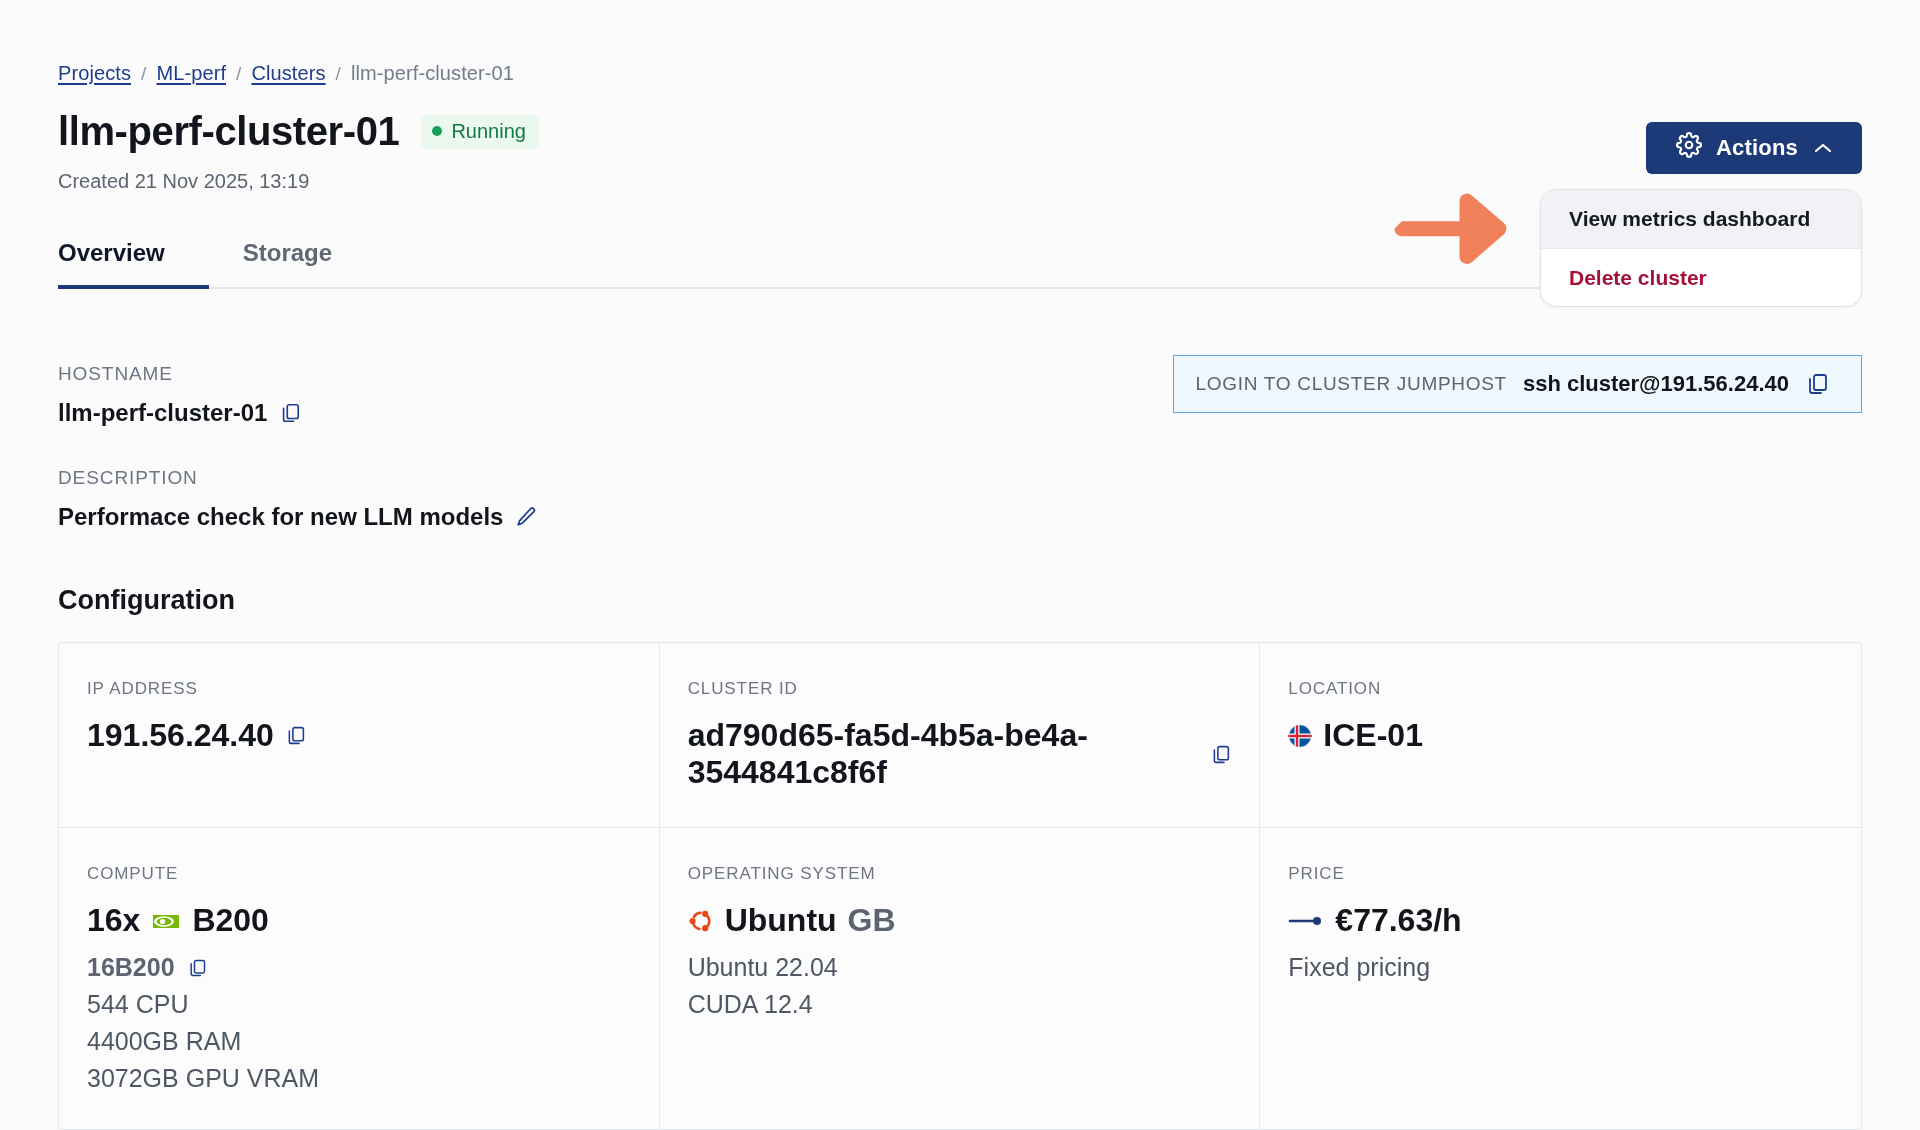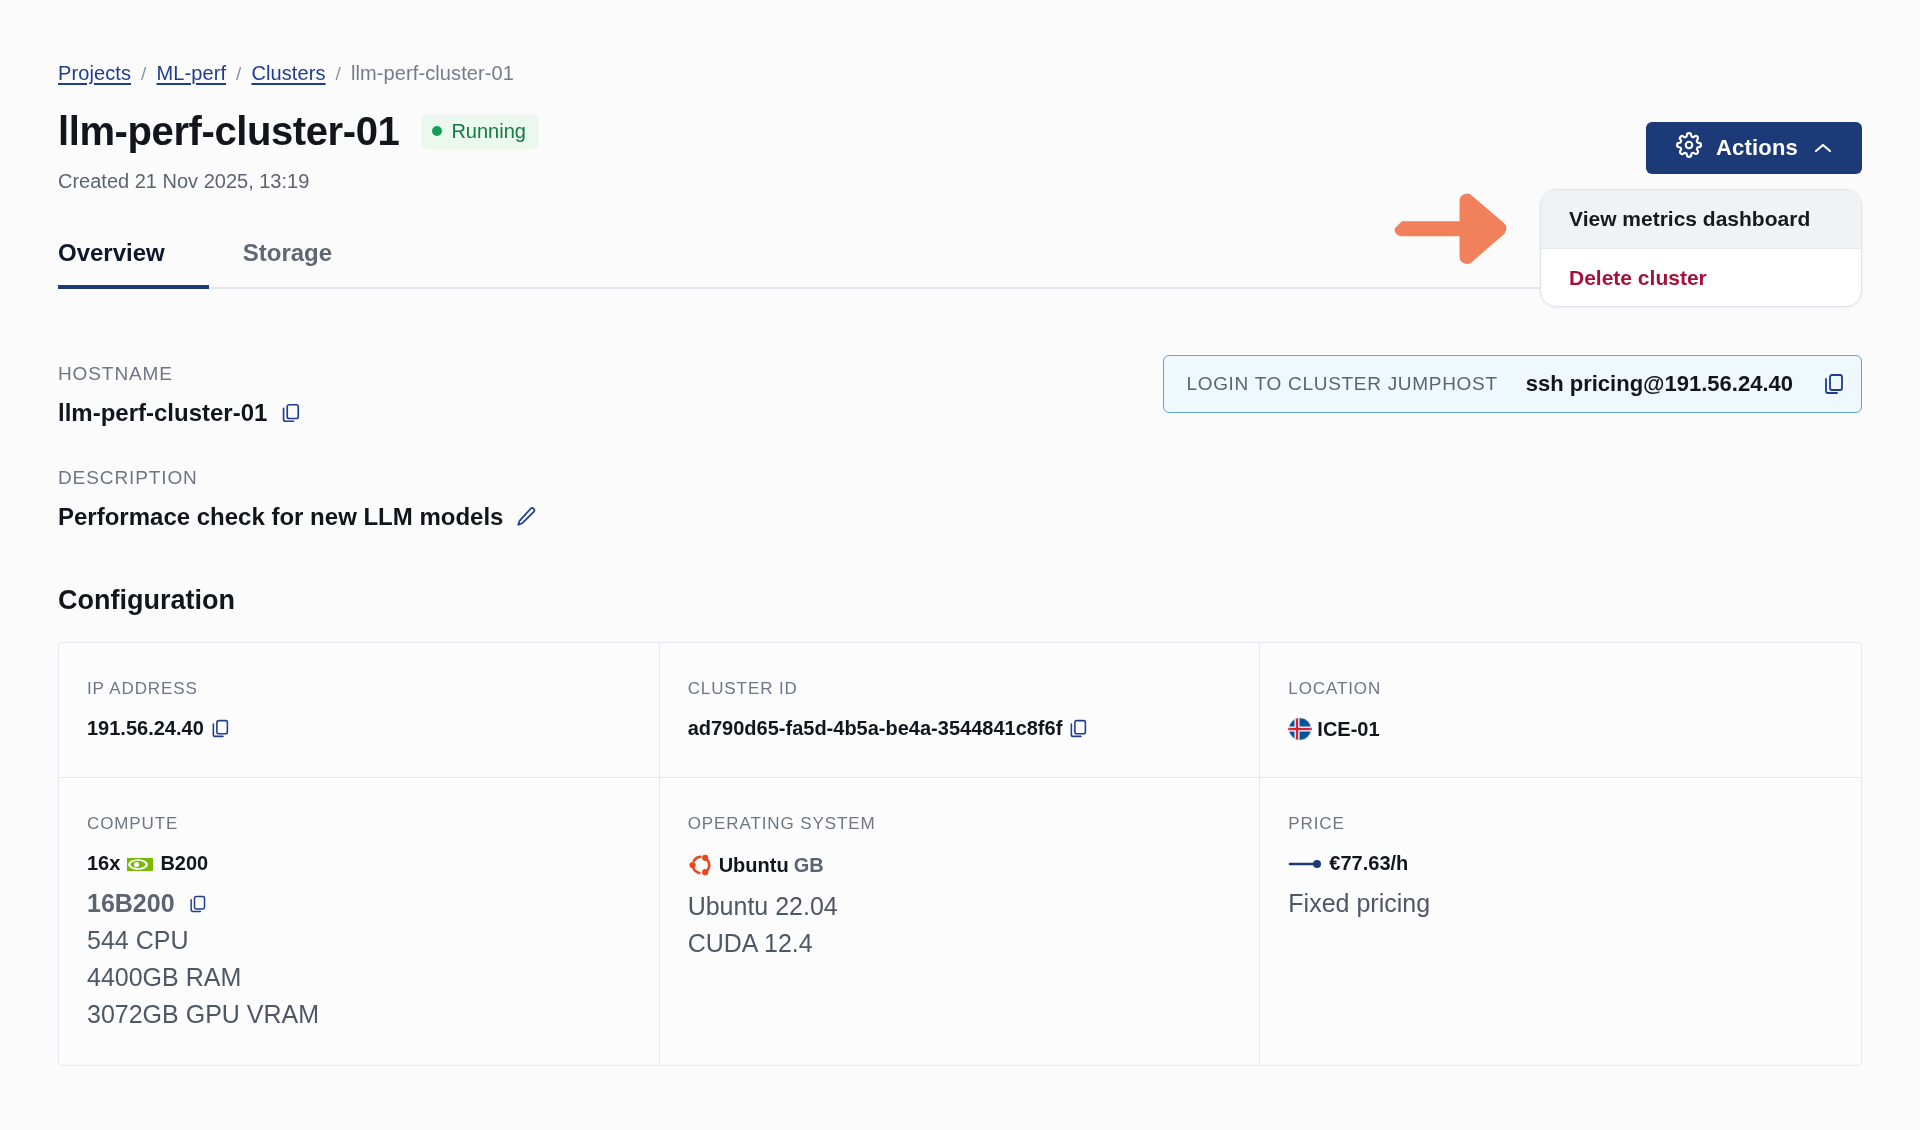--- a/index.html
+++ b/index.html
@@ -170,26 +170,26 @@
 
   .copy-icon { cursor: pointer; display: inline-flex; }
 
   
   .jumphost {
     position: absolute;
     right: 0;
     top: -8px;
     display: flex;
     align-items: center;
-    gap: 28px;
+    gap: 16px;
     background: #eff8fd;
     border: 1px solid #5aa8dd;
-    border-radius: 6px;
+    border-radius: 0;
     height: 58px;
-    padding: 0 16px 0 22px;
+    padding: 0 32px 0 22px;
     cursor: pointer;
   }
   .jumphost-label {
     font-size: 19px;
     letter-spacing: .7px;
     color: #5c6472;
     text-transform: uppercase;
   }
   .jumphost-cmd {
     font-size: 22px;
@@ -221,26 +221,26 @@
   .cell:nth-child(3n) { border-right: none; }
   .cell.row2 { border-bottom: none; min-height: 252px; }
   .cell-label {
     font-size: 17px;
     letter-spacing: .9px;
     color: #6e7684;
     text-transform: uppercase;
   }
   .cell-main {
     margin-top: 18px;
-    font-size: 20px;
+    font-size: 32px;
     font-weight: 700;
     color: #12161c;
     display: flex;
     align-items: center;
-    gap: 5px;
+    gap: 11px;
   }
   .cell-sub {
     margin-top: 14px;
     font-size: 25px;
     color: #4e5764;
     display: flex;
     align-items: center;
     gap: 12px;
   }
   .cell-sub.tight { margin-top: 8px; }
@@ -330,21 +330,21 @@
         <span class="copy-icon">
           <svg width="22" height="22" viewBox="0 0 24 24" fill="none" stroke="#1f3d8f" stroke-width="1.9" stroke-linecap="round" stroke-linejoin="round">
             <path d="M17 3a2.4 2.4 0 0 1 3.4 3.4L8 18.8 3.5 20.5 5.2 16z"></path>
           </svg>
         </span>
       </div>
     </div>
 
     <div class="jumphost">
       <span class="jumphost-label">LOGIN TO CLUSTER JUMPHOST</span>
-      <span class="jumphost-cmd">ssh pricing@191.56.24.40</span>
+      <span class="jumphost-cmd">ssh cluster@191.56.24.40</span>
       <span class="copy-icon">
         <svg width="24" height="24" viewBox="0 0 24 24" fill="none" stroke="#1f3d8f" stroke-width="1.8" stroke-linecap="round" stroke-linejoin="round">
           <rect x="9" y="3" width="12" height="15" rx="2"></rect>
           <path d="M5 7v12a2 2 0 0 0 2 2h9"></path>
         </svg>
       </span>
     </div>
   </div>
 
   <h2 class="config-title">Configuration</h2>

